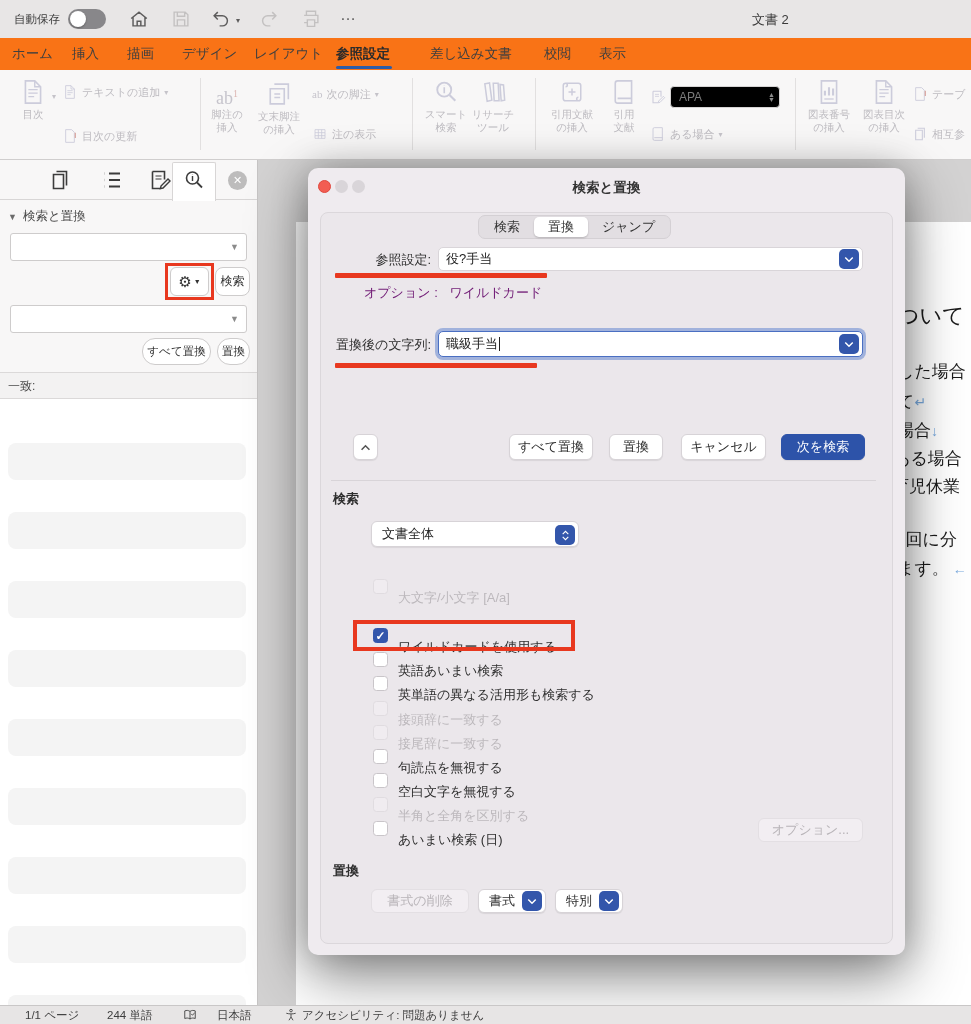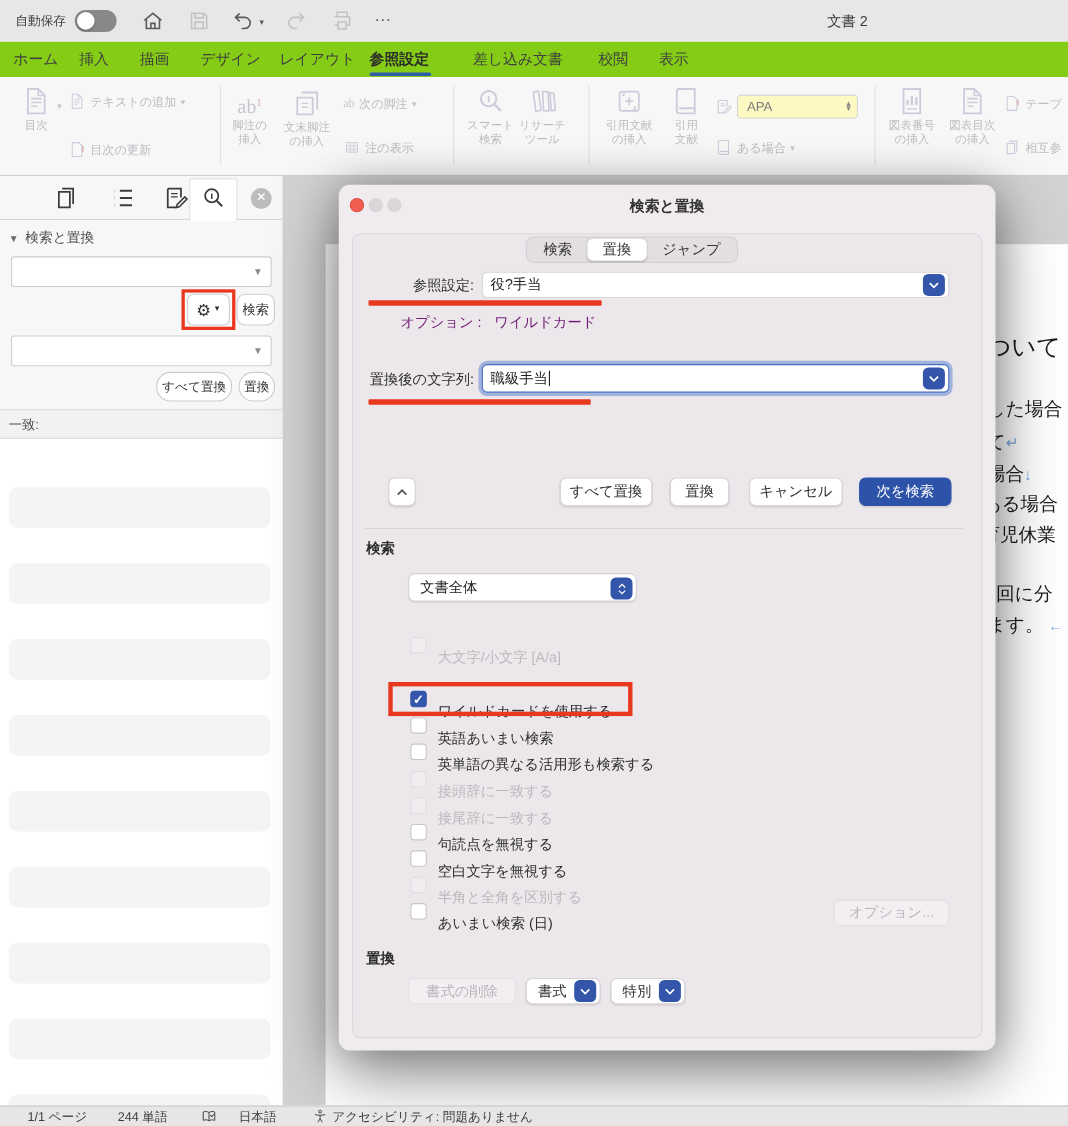--- a/index.html
+++ b/index.html
@@ -11,37 +11,37 @@
   #titlebar { position:absolute; left:0; top:0; width:971px; height:38px; background:#e8e6e6; }
   .autosave-label { position:absolute; left:14px; top:12px; font-size:11.5px; color:#3c3c3c; }
   .toggle { position:absolute; left:68px; top:9px; width:38px; height:20px; border-radius:10px; background:#88878a; }
   .toggle .knob { position:absolute; left:2px; top:2px; width:16px; height:16px; border-radius:50%; background:#fff; box-shadow:0 1px 2px rgba(0,0,0,.3); }
   .tb-ic { position:absolute; top:8px; width:22px; height:22px; color:#5d5c5c; }
   .tb-ic.dis { color:#c3c1c1; }
   .tb-chev { position:absolute; top:16px; font-size:8px; color:#5d5c5c; }
   #win-title { position:absolute; left:752px; top:11px; font-size:13px; color:#3a3a3a; }
 
   
-  #ribbontabs { position:absolute; left:0; top:38px; width:971px; height:32px; background:#84cc16; }
+  #ribbontabs { position:absolute; left:0; top:38px; width:971px; height:32px; background:#f97316; }
   .rtab { position:absolute; top:7px; font-size:13.5px; color:#3f3f3f; cursor:default; }
   .rtab.active { color:#2b2b2b; font-weight:bold; }
   .rtab-underline { position:absolute; top:28px; height:3px; border-radius:2px; background:#2f5ca8; }
 
   
   #ribbon { position:absolute; left:0; top:70px; width:971px; height:90px; background:#f8f7f7; border-bottom:1px solid #d0cece; }
   .rdiv { position:absolute; top:8px; width:1px; height:72px; background:#e2e0e0; }
   .rbig { position:absolute; display:flex; flex-direction:column; align-items:center; color:#bdbbc0; font-size:10.5px; line-height:1.2; text-align:center; }
   .rbig .ric { width:28px; height:28px; color:#ccccdb; margin-bottom:2px; }
   .rbig .lbl { display:block; }
   .rsmall { position:absolute; display:flex; align-items:center; gap:4px; color:#bdbbc0; font-size:11px; white-space:nowrap; }
   .rsmall .ric { width:16px; height:16px; color:#ccccdb; flex:none; }
   .chev { font-size:8px; color:#c5c3c9; }
   .abicon { font-size:18px; color:#c6c4cc; font-family:"Liberation Serif", serif; line-height:28px; height:28px; }
   .abicon sup { font-size:10px; color:#dcb6b2; }
-  .rcombo { display:flex; align-items:center; width:110px; height:22px; background:#fef9c3; border:1px solid #d6d4d4; border-radius:4px; padding:0 4px 0 8px; color:#7a7a7a; font-size:12px; }
+  .rcombo { display:flex; align-items:center; width:110px; height:22px; background:#000000; border:1px solid #d6d4d4; border-radius:4px; padding:0 4px 0 8px; color:#7a7a7a; font-size:12px; }
   .rcombo .stack { margin-left:auto; display:flex; flex-direction:column; line-height:5px; font-size:7px; color:#8a8a8a; }
 
   
   #main { position:absolute; left:0; top:160px; width:971px; height:845px; overflow:hidden; }
 
   
   #sidebar { position:absolute; left:0; top:0; width:258px; height:845px; background:#f8f7f7; border-right:1px solid #c6c4c4; overflow:hidden; }
   #sbtabs { position:absolute; left:0; top:0; width:100%; height:40px; border-bottom:1px solid #d8d6d6; }
   .sbt-ic { position:absolute; top:8px; width:24px; height:24px; color:#3c3c3c; }
   #sbtab-active { position:absolute; left:172px; top:2px; width:44px; height:39px; background:#fff; border:1px solid #d8d6d6; border-bottom:none; border-radius:2px 2px 0 0; }

